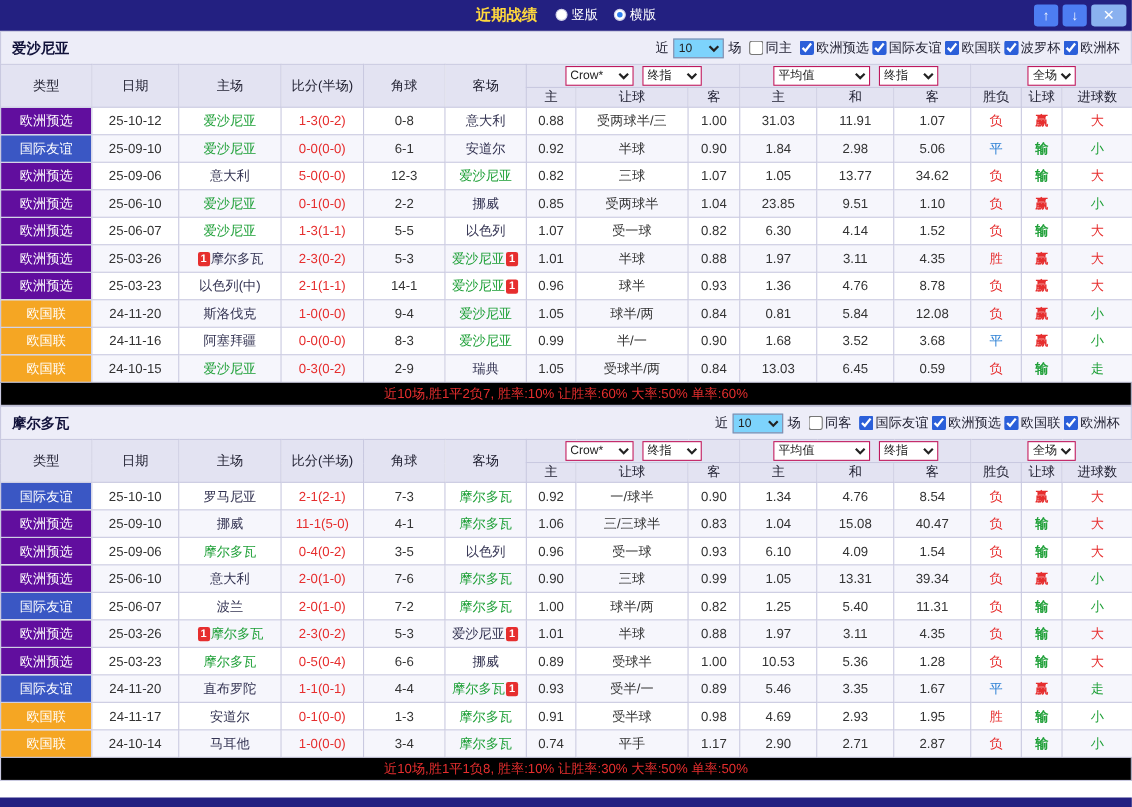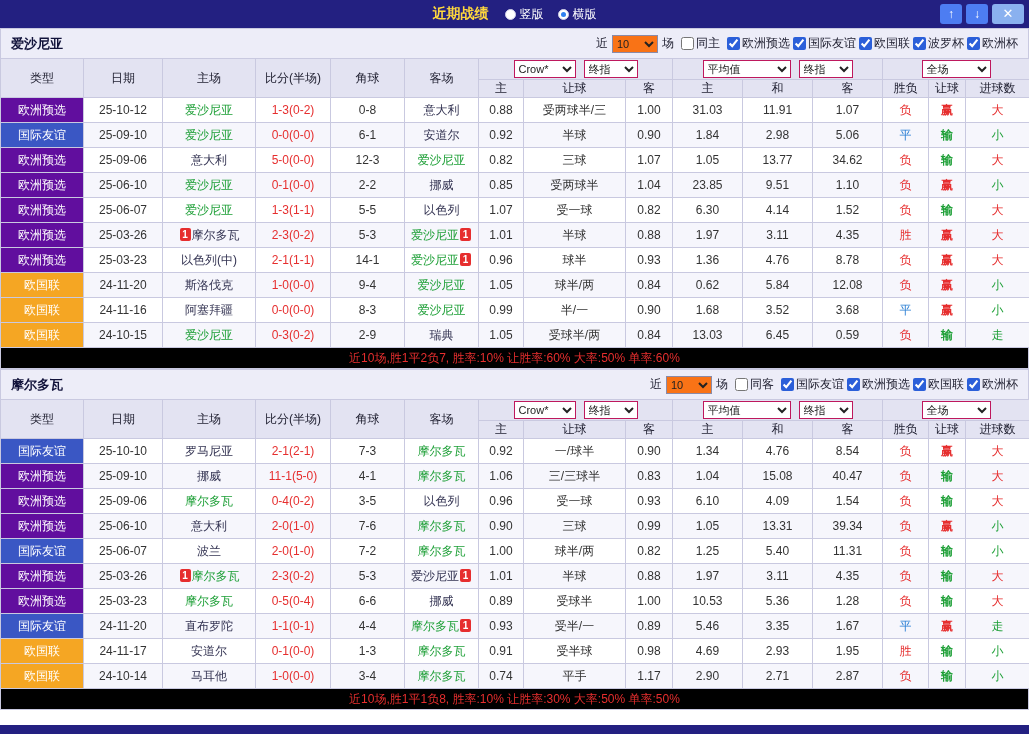--- a/index.html
+++ b/index.html
@@ -1,50 +1,50 @@
 <!DOCTYPE html>
 <html><head>
 <meta charset="utf-8">
 <style>
 *{box-sizing:border-box;margin:0;padding:0}
 html,body{width:1029px;height:734px;overflow:hidden;background:#fff;
   font-family:"Liberation Sans","DejaVu Sans",sans-serif}
 .app{width:1029px;height:734px;display:flex;flex-direction:column}
 
 .titlebar{height:28px;background:#232081;display:flex;align-items:center;position:relative;color:#fff;flex:none}
-.title-center{flex:1;display:flex;justify-content:center;align-items:flex-end;gap:16px}
+.title-center{flex:1;display:flex;justify-content:center;align-items:flex-start;gap:16px}
 .app-title{color:#ffd83d;font-weight:bold;font-size:14px}
 .radio-group{display:flex;gap:14px;font-size:12px;align-items:center}
 .radio-group label{display:inline-flex;align-items:center;cursor:pointer}
 .radio{width:11px;height:11px;border-radius:50%;background:#fff;display:inline-block;margin-right:4px;border:1px solid #cfcfe8}
 .radio.sel{display:inline-flex;align-items:center;justify-content:center}
 .radio.sel::after{content:"";width:5px;height:5px;border-radius:50%;background:#2e7ff0}
 .winbtns{position:absolute;right:5px;top:4px;display:flex;gap:4px}
 .winbtn{width:22px;height:20px;background:#4d7df2;color:#fff;border:none;border-radius:3px;
   font-size:12px;line-height:20px;text-align:center;cursor:pointer;padding:0}
 .winbtn.close{width:32px;background:#8ab1ef;font-size:13px}
 
 .section-bar{height:30px;background:#ededf8;border:1px solid #c9c9e0;border-bottom:none;
   display:flex;align-items:center;padding:0 10px;font-size:12px;color:#223;flex:none}
 .team-name{font-weight:bold;font-size:13px;color:#11123a}
 .filters{margin-left:auto;display:flex;align-items:center;gap:4px}
-.filters select{font-size:11px;height:18px;border:1px solid #8a8aa8;background:#f97316;color:#222}
+.filters select{font-size:11px;height:18px;border:1px solid #8a8aa8;background:#7dd3fc;color:#222}
 .sel-cnt{width:46px}
 .comp{display:inline-flex;align-items:center;margin-left:3px;cursor:pointer;white-space:nowrap}
 .comp input{width:13px;height:13px;accent-color:#2b5fd9;margin-right:2px}
 .comps{display:inline-flex;align-items:center}
 
 table{border-collapse:collapse;table-layout:fixed;width:1029px;flex:none}
 th,td{border:1px solid #c9c9e0;text-align:center;overflow:hidden;white-space:nowrap}
 thead th{background:#e3e3f2;font-size:12px;font-weight:normal;color:#223}
 tr.h1 th{height:21px}
 tr.h2 th{height:16px}
 th.selcell{padding:1px}
 .selcell select{font-size:11px;height:18px;border:1px solid #be185d;background:#fff;color:#222;margin:0 4px}
-.sel-crow{width:62px}.sel-fin{width:54px}.sel-avg{width:88px}.sel-all{width:69px}
+.sel-crow{width:62px}.sel-fin{width:54px}.sel-avg{width:88px}.sel-all{width:44px}
 tbody td{height:25px;font-size:12px;color:#333;background:#fff}
 tbody tr:nth-child(even) td:not(.type){background:#f6f6fc}
 td.type{color:#fff}
 .type-p{background:#610e9e}
 .type-b{background:#3a57c4}
 .type-o{background:#f5a623}
 td.score{color:#e62e2e}
 td.team{color:#333352}
 td.team.green{color:#1fa038}
 .card-badge{display:inline-block;background:#e62e2e;color:#fff;font-size:10px;line-height:13px;
@@ -292,21 +292,21 @@
           <tr>
             <td class="type type-o">欧国联</td>
             <td class="date">24-11-20</td>
             <td class="team"><span>斯洛伐克</span></td>
             <td class="score">1-0(0-0)</td>
             <td class="corner">9-4</td>
             <td class="team green"><span>爱沙尼亚</span></td>
             <td class="odds">1.05</td>
             <td class="odds">球半/两</td>
             <td class="odds">0.84</td>
-            <td class="odds">0.62</td>
+            <td class="odds">0.81</td>
             <td class="odds">5.84</td>
             <td class="odds">12.08</td>
             <td class="res c-r">负</td>
             <td class="res-h c-r">赢</td>
             <td class="res c-g">小</td>
           </tr>
           <tr>
             <td class="type type-o">欧国联</td>
             <td class="date">24-11-16</td>
             <td class="team"><span>阿塞拜疆</span></td>

